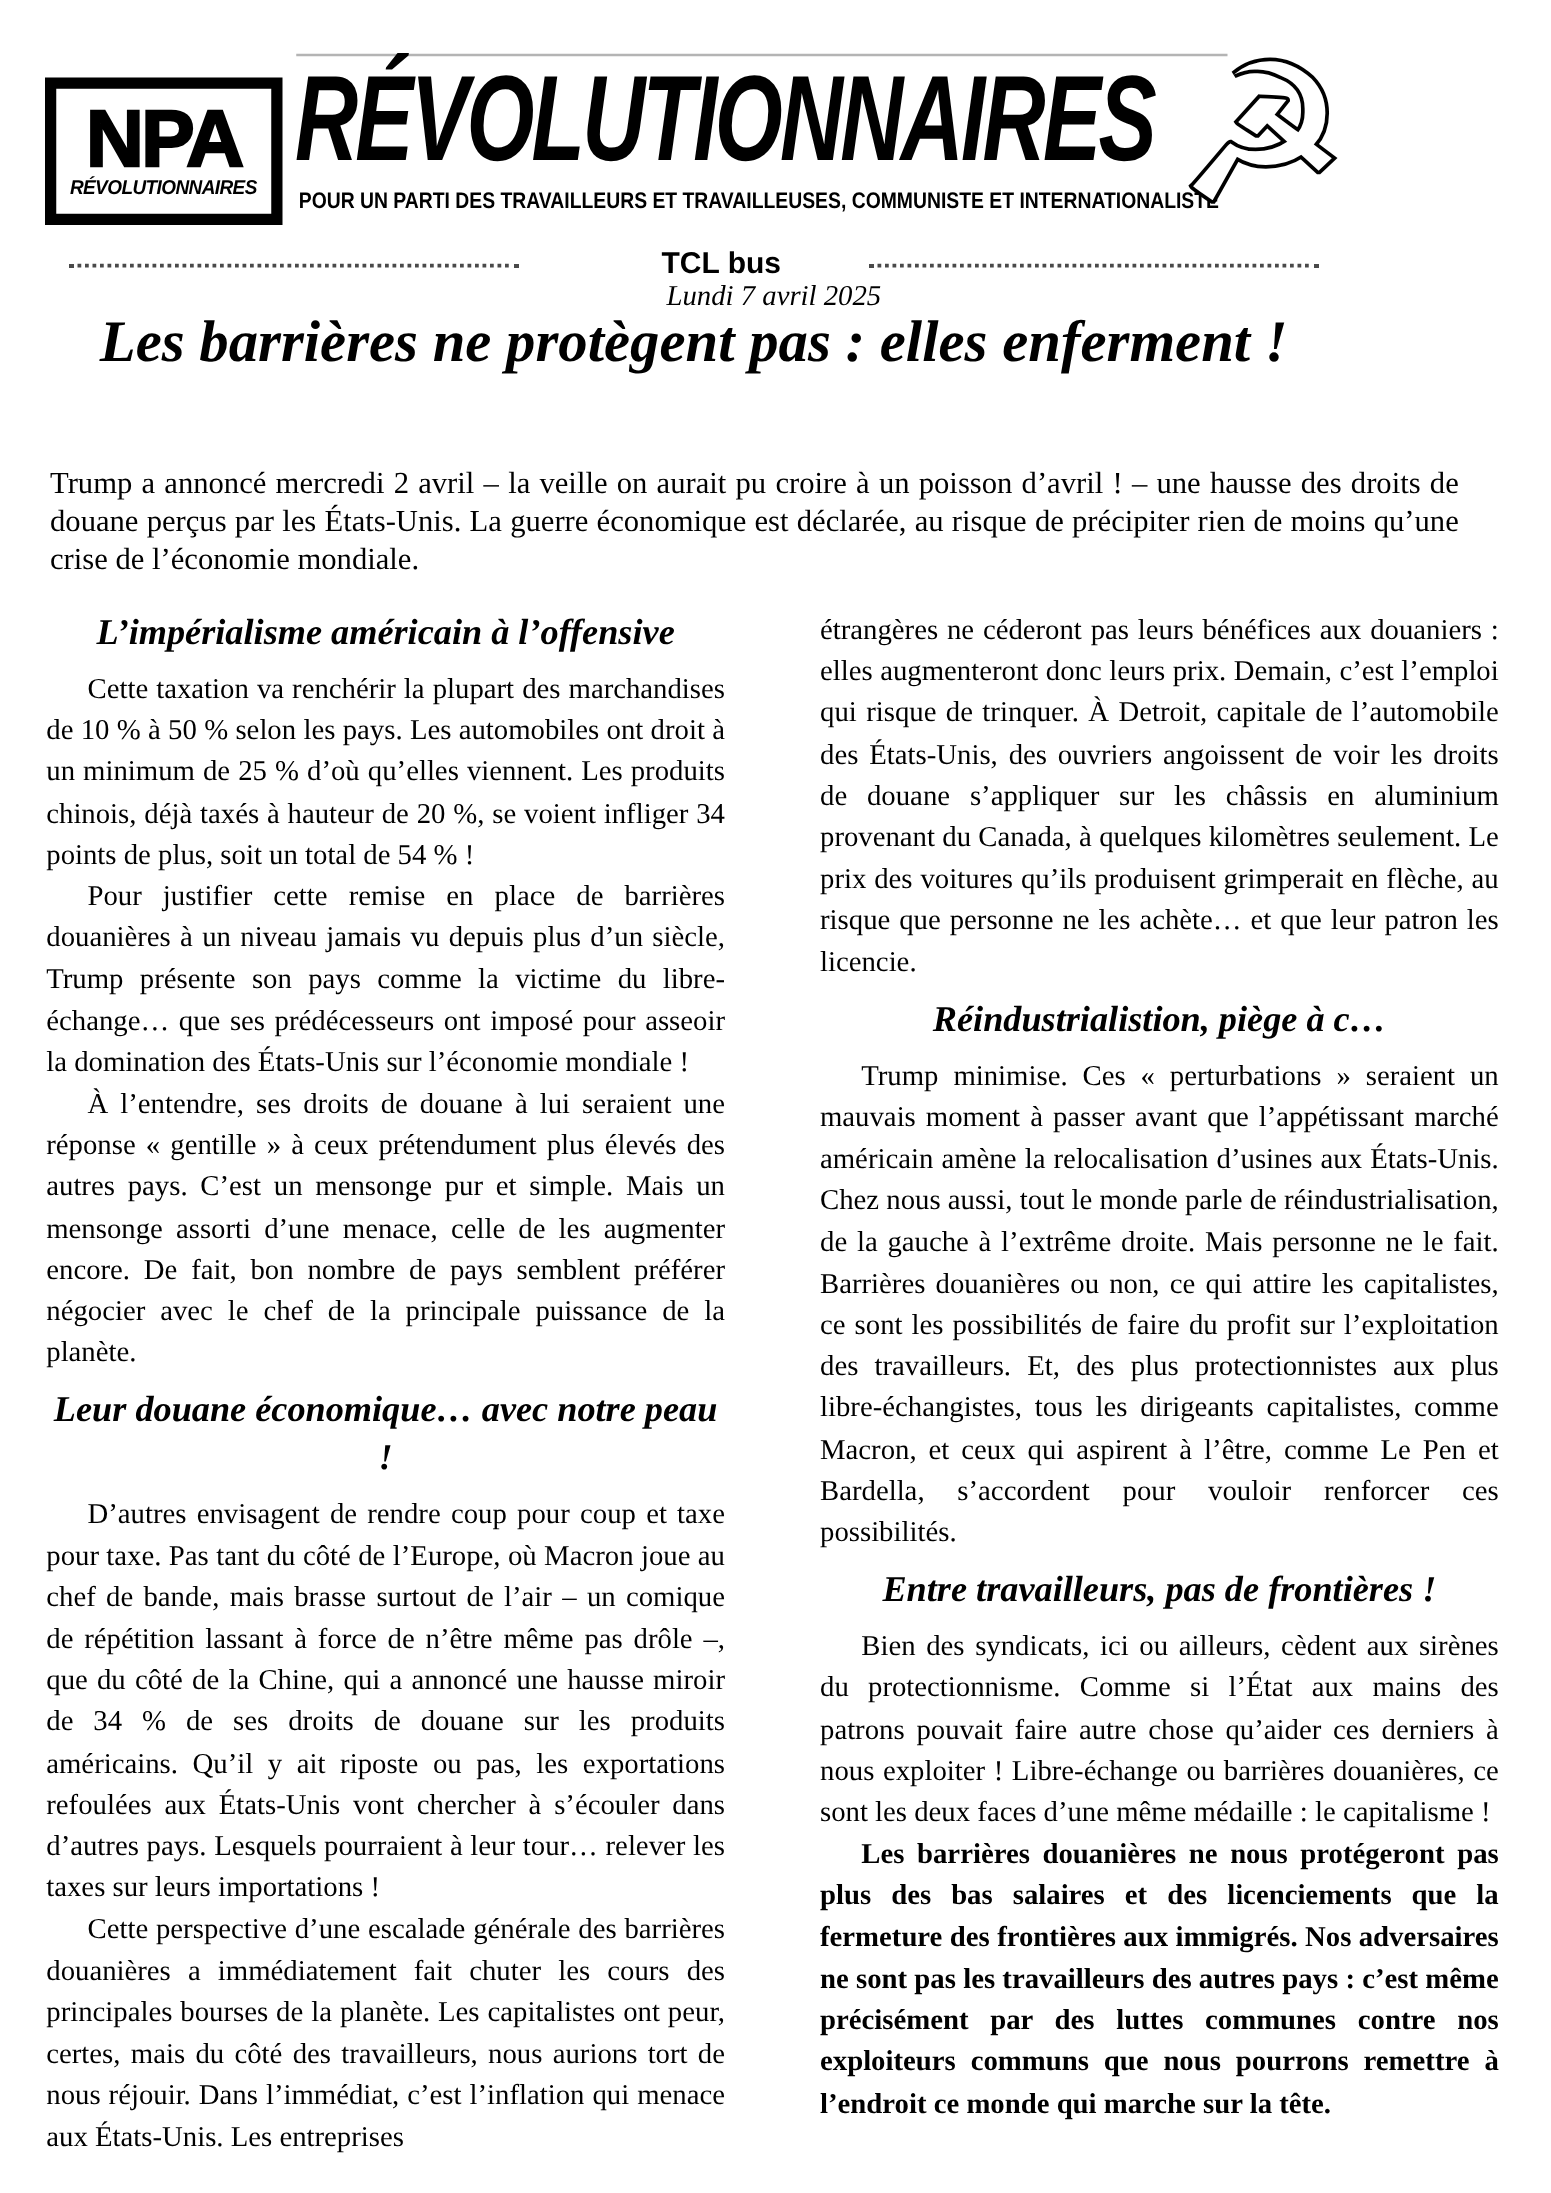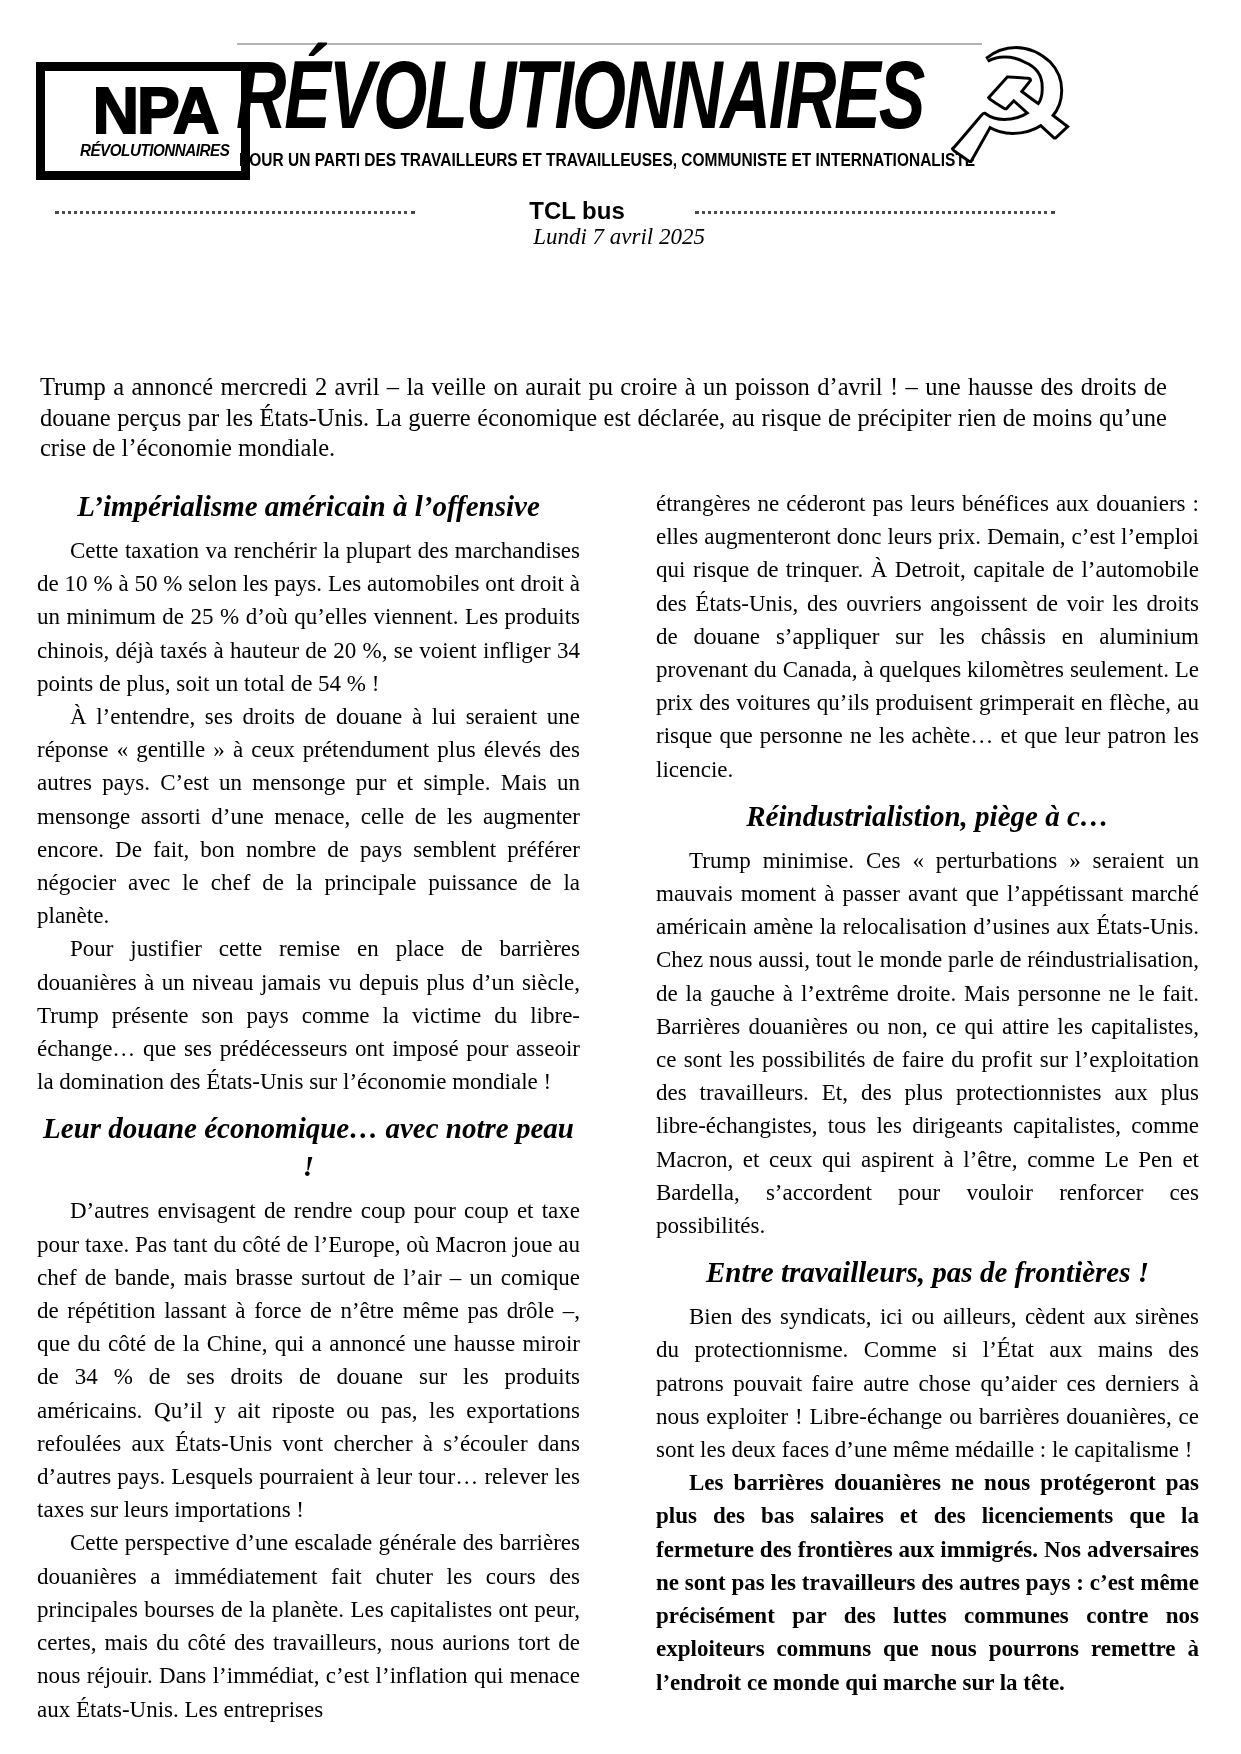--- a/index.html
+++ b/index.html
@@ -6,21 +6,20 @@
   .page{
     position:relative;width:1241px;height:1754px;background:#fff;color:#000;
     overflow:hidden;font-family:"Liberation Serif","DejaVu Serif",serif;
   }
   
   .top-rule{position:absolute;left:237px;top:43px;width:745px;height:2px;background:#b4b4b4;}
   .logo-box{
     position:absolute;left:36px;top:62px;width:172px;height:100px;
     border:9px solid #000;display:flex;flex-direction:column;align-items:center;justify-content:center;
     font-family:"Liberation Sans","DejaVu Sans",sans-serif;
-    padding-left:24px;
   }
   .logo-acronym{
     font-size:64px;font-weight:900;letter-spacing:-2px;line-height:58px;
     -webkit-text-stroke:2px #000;
   }
   .logo-sub{
     font-size:16px;font-weight:bold;font-style:italic;letter-spacing:-0.5px;
     transform:scaleX(0.95);white-space:nowrap;margin-top:2px;
   }
   .masthead-title{
@@ -91,27 +90,28 @@
     <svg width="175" height="168" viewBox="0 0 175 168" aria-hidden="true">
       <text x="88" y="132" text-anchor="middle" font-size="152" font-family="DejaVu Sans" fill="#ffffff" stroke="#000000" stroke-width="6" paint-order="stroke">☭</text>
     </svg>
   </div>
 
   <div class="dotline left"></div>
   <div class="dotline right"></div>
   <div class="edition-label">TCL bus</div>
   <div class="edition-date">Lundi 7 avril 2025</div>
 
+  <h1 class="headline" style="margin:0">Les barrières ne protègent pas : elles enferment !</h1>
   <div class="lede">Trump a annoncé mercredi 2 avril – la veille on aurait pu croire à un poisson d’avril ! – une hausse des droits de douane perçus par les États-Unis. La guerre économique est déclarée, au risque de précipiter rien de moins qu’une crise de l’économie mondiale.</div>
 
   <div class="col left">
     <h2 class="first">L’impérialisme américain à l’offensive</h2>
     <p>Cette taxation va renchérir la plupart des marchandises de 10 % à 50 % selon les pays. Les automobiles ont droit à un minimum de 25 % d’où qu’elles viennent. Les produits chinois, déjà taxés à hauteur de 20 %, se voient infliger 34 points de plus, soit un total de 54 % !</p>
+    <p>Pour justifier cette remise en place de barrières douanières à un niveau jamais vu depuis plus d’un siècle, Trump présente son pays comme la victime du libre-échange… que ses prédécesseurs ont imposé pour asseoir la domination des États-Unis sur l’économie mondiale !</p>
     <p>À l’entendre, ses droits de douane à lui seraient une réponse « gentille » à ceux prétendument plus élevés des autres pays. C’est un mensonge pur et simple. Mais un mensonge assorti d’une menace, celle de les augmenter encore. De fait, bon nombre de pays semblent préférer négocier avec le chef de la principale puissance de la planète.</p>
-    <p>Pour justifier cette remise en place de barrières douanières à un niveau jamais vu depuis plus d’un siècle, Trump présente son pays comme la victime du libre-échange… que ses prédécesseurs ont imposé pour asseoir la domination des États-Unis sur l’économie mondiale !</p>
     <h2>Leur douane économique… avec notre peau !</h2>
     <p>D’autres envisagent de rendre coup pour coup et taxe pour taxe. Pas tant du côté de l’Europe, où Macron joue au chef de bande, mais brasse surtout de l’air – un comique de répétition lassant à force de n’être même pas drôle –, que du côté de la Chine, qui a annoncé une hausse miroir de 34 % de ses droits de douane sur les produits américains. Qu’il y ait riposte ou pas, les exportations refoulées aux États-Unis vont chercher à s’écouler dans d’autres pays. Lesquels pourraient à leur tour… relever les taxes sur leurs importations !</p>
     <p>Cette perspective d’une escalade générale des barrières douanières a immédiatement fait chuter les cours des principales bourses de la planète. Les capitalistes ont peur, certes, mais du côté des travailleurs, nous aurions tort de nous réjouir. Dans l’immédiat, c’est l’inflation qui menace aux États-Unis. Les entreprises</p>
   </div>
 
   <div class="col right">
     <p class="noindent">étrangères ne céderont pas leurs bénéfices aux douaniers : elles augmenteront donc leurs prix. Demain, c’est l’emploi qui risque de trinquer. À Detroit, capitale de l’automobile des États-Unis, des ouvriers angoissent de voir les droits de douane s’appliquer sur les châssis en aluminium provenant du Canada, à quelques kilomètres seulement. Le prix des voitures qu’ils produisent grimperait en flèche, au risque que personne ne les achète… et que leur patron les licencie.</p>
     <h2>Réindustrialistion, piège à c…</h2>
     <p>Trump minimise. Ces « perturbations » seraient un mauvais moment à passer avant que l’appétissant marché américain amène la relocalisation d’usines aux États-Unis. Chez nous aussi, tout le monde parle de réindustrialisation, de la gauche à l’extrême droite. Mais personne ne le fait. Barrières douanières ou non, ce qui attire les capitalistes, ce sont les possibilités de faire du profit sur l’exploitation des travailleurs. Et, des plus protectionnistes aux plus libre-échangistes, tous les dirigeants capitalistes, comme Macron, et ceux qui aspirent à l’être, comme Le Pen et Bardella, s’accordent pour vouloir renforcer ces possibilités.</p>
     <h2>Entre travailleurs, pas de frontières !</h2>

